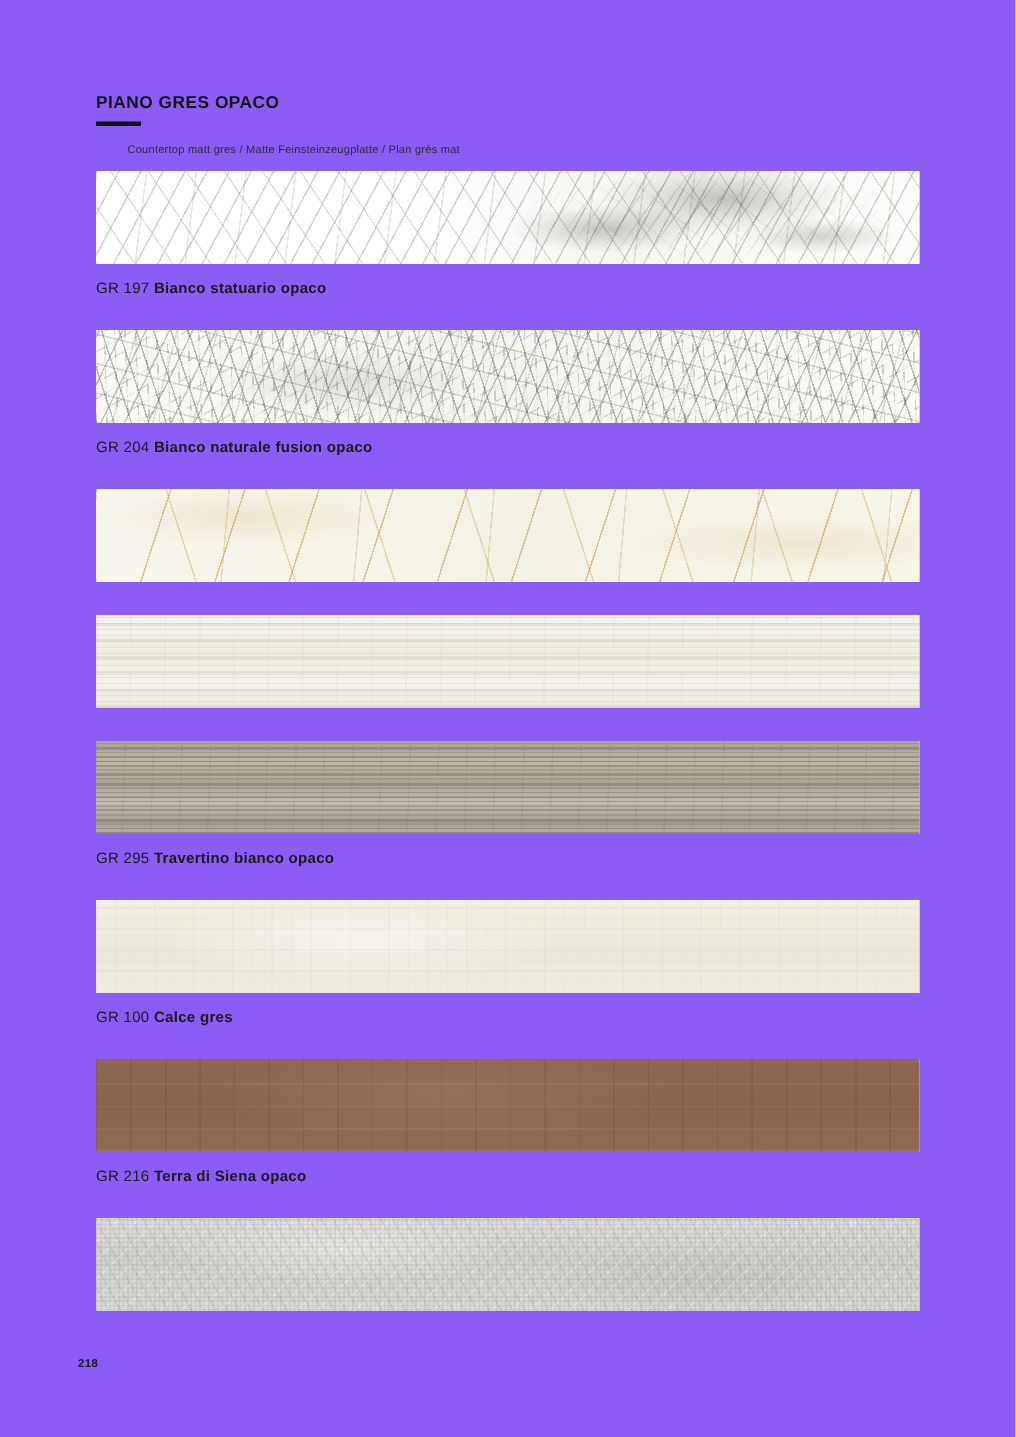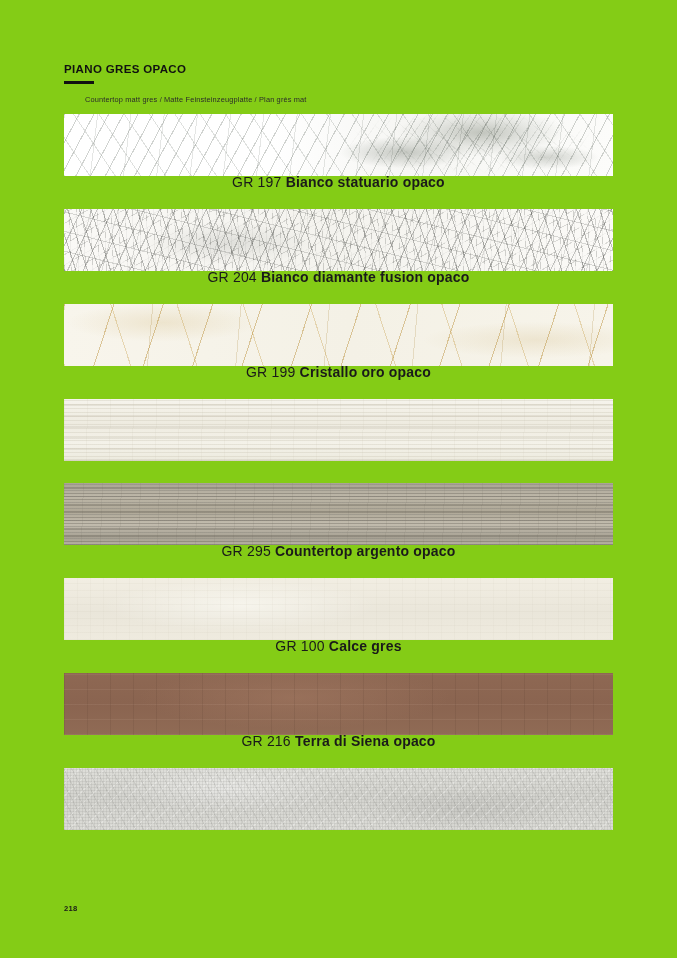--- a/index.html
+++ b/index.html
@@ -12,21 +12,21 @@
     height: 958px;
     font-family: "Liberation Sans", sans-serif;
     color: #1a1a1a;
     position: relative;
     overflow: hidden;
   }
 
   .page {
     position: absolute;
     inset: 0;
-    background: #84cc16;
+    background: #8b5cf6;
   }
 
   
   .header {
     position: absolute;
     left: 64px;
     top: 62px;
     width: 549px;
   }
   .page-title {
@@ -70,38 +70,38 @@
     position: relative;
     overflow: hidden;
     background: #f2f0ec;
   }
   .swatch .tex {
     position: absolute;
     inset: 0;
   }
 
   .caption {
-    margin-top: 1px;
-    text-align: center;
-    font-size: 14px;
+    margin-top: 12px;
+    text-align: left;
+    font-size: 10px;
     letter-spacing: 0.2px;
     color: #1a1a1a;
     line-height: 10px;
   }
   .caption .code {
     font-weight: normal;
   }
   .caption .name {
     font-weight: bold;
   }
 
   
   .folio {
     position: absolute;
-    left: 64px;
+    left: 52px;
     top: 904px;
     font-size: 7.6px;
     font-weight: bold;
     letter-spacing: 0.3px;
     color: #1a1a1a;
   }
 
   
 
   
@@ -244,38 +244,37 @@
       <div class="swatch-row">
         <div class="swatch">
           <div class="tex tex-statuario"></div>
         </div>
         <div class="caption"><span class="code">GR 197</span> <span class="name">Bianco statuario opaco</span></div>
       </div>
       <div class="swatch-row">
         <div class="swatch">
           <div class="tex tex-fusion"></div>
         </div>
-        <div class="caption"><span class="code">GR 204</span> <span class="name">Bianco diamante fusion opaco</span></div>
+        <div class="caption"><span class="code">GR 204</span> <span class="name">Bianco naturale fusion opaco</span></div>
       </div>
       <div class="swatch-row">
         <div class="swatch">
           <div class="tex tex-cristallo"></div>
         </div>
-        <div class="caption"><span class="code">GR 199</span> <span class="name">Cristallo oro opaco</span></div>
       </div>
       <div class="swatch-row">
         <div class="swatch">
           <div class="tex tex-trav-bianco"></div>
         </div>
       </div>
       <div class="swatch-row">
         <div class="swatch">
           <div class="tex tex-trav-argento"></div>
         </div>
-        <div class="caption"><span class="code">GR 295</span> <span class="name">Countertop argento opaco</span></div>
+        <div class="caption"><span class="code">GR 295</span> <span class="name">Travertino bianco opaco</span></div>
       </div>
       <div class="swatch-row">
         <div class="swatch">
           <div class="tex tex-calce"></div>
         </div>
         <div class="caption"><span class="code">GR 100</span> <span class="name">Calce gres</span></div>
       </div>
       <div class="swatch-row">
         <div class="swatch">
           <div class="tex tex-siena"></div>

